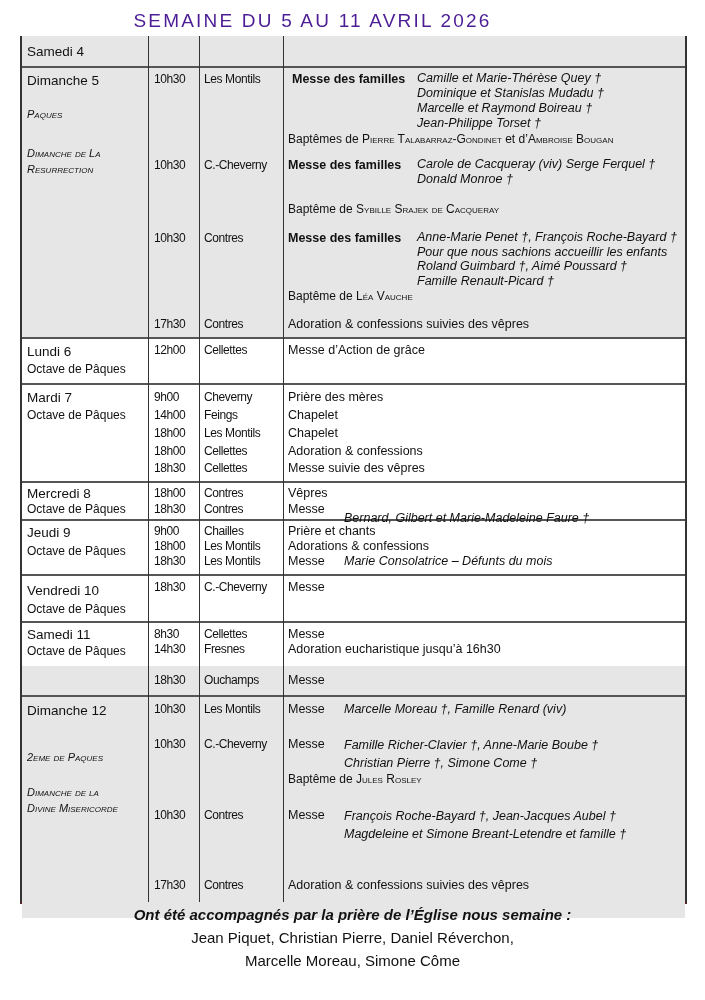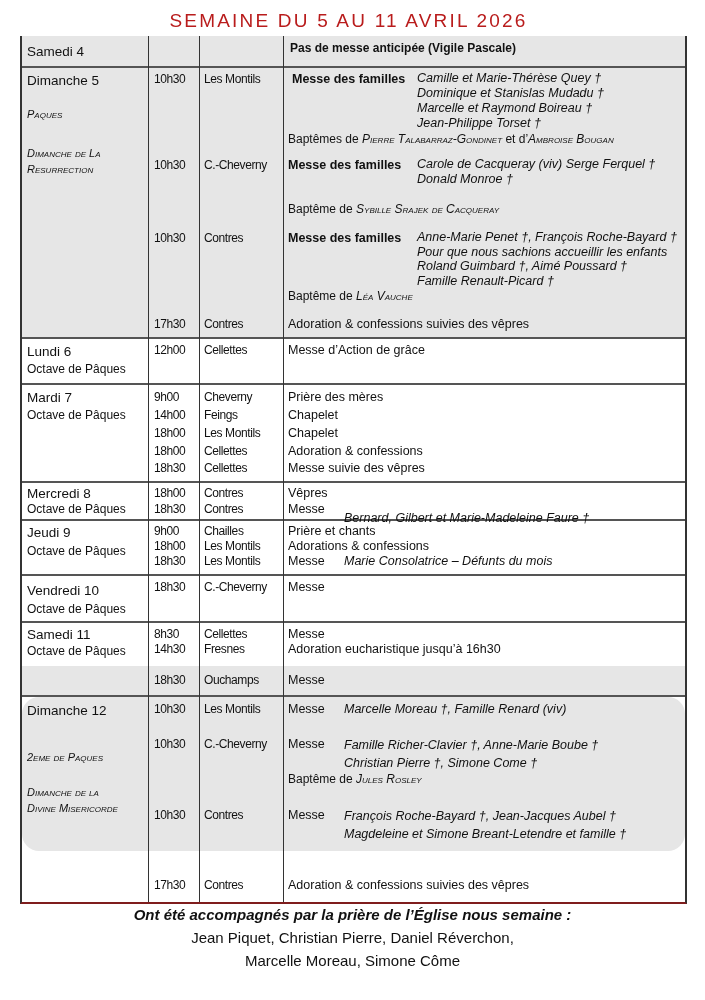--- a/index.html
+++ b/index.html
@@ -1,50 +1,49 @@
 <!DOCTYPE html>
 <html><head>
 <meta charset="utf-8">
 <style>
   html, body { margin:0; padding:0; background:#ffffff; }
   body { width:705px; height:1000px; position:relative; overflow:hidden;
          font-family:"Liberation Sans", sans-serif; color:#111; }
   .title { position:absolute; top:10px; left:0; width:625px; text-align:center;
-           font-size:19px; letter-spacing:2.2px; color:#b91c1c;padding-left:36px; }
+           font-size:19px; letter-spacing:2.2px; color:#4c1d95; }
   .tbl { position:absolute; left:20px; top:36px; width:663px; height:866px;
          border-left:2px solid #333; border-right:2px solid #333; border-bottom:2px solid #7f1d1d; }
   .tbl-topline { position:absolute; left:20px; top:36px; width:128px; height:0; border-top:1px solid #666; }
   .row { position:absolute; left:0; width:663px; }
   .row.grey { background:#e6e6e6; }
   .row.sep { border-bottom:2px solid #555; }
   .vline { position:absolute; width:0; border-left:1px solid #333; }
   .cell { position:absolute; font-size:12.5px; line-height:17.5px; white-space:nowrap; }
   .day { font-size:13.5px; }
   .sub { font-size:12px; }
   .feast { font-size:11px; font-style:italic; font-variant:small-caps; line-height:15px; }
   .time, .place { font-size:12px; letter-spacing:-0.4px; }
   .act b, .bold { font-weight:bold; }
   .it { font-style:italic; }
-  .sc { font-variant:small-caps; font-style:italic; }
+  .sc { font-variant:small-caps; }
   .footer { position:absolute; left:0; width:705px; text-align:center; }
   .f1 { top:906px; font-size:15px; font-weight:bold; font-style:italic; }
   .f2 { top:929px; font-size:15px; }
   .f3 { top:952px; font-size:15px; }
 </style>
 </head>
 <body>
 
 <div class="title">SEMAINE DU 5 AU 11 AVRIL 2026</div>
 
 <div class="tbl-topline"></div>
 <div class="tbl">
 
   <div class="row grey sep" style="top:0;height:30px;">
     <div class="cell day" style="left:5px;top:7px;">Samedi 4</div>
-    <div class="cell bold" style="left:268px;top:4px;font-size:12px;">Pas de messe anticipée (Vigile Pascale)</div>
   </div>
 
   <div class="row grey sep" style="top:32px;height:269px;">
     <div class="cell day" style="left:5px;top:4px;">Dimanche 5</div>
     <div class="cell feast" style="left:5px;top:39px;">Paques</div>
     <div class="cell feast" style="left:5px;top:78px;">Dimanche de La</div>
     <div class="cell feast" style="left:5px;top:94px;">Resurrection</div>
 
     <div class="cell time" style="left:132px;top:3px;">10h30</div>
     <div class="cell place" style="left:182px;top:3px;">Les Montils</div>
@@ -154,21 +153,21 @@
     <div class="cell time" style="left:132px;top:18px;">14h30</div>
     <div class="cell place" style="left:182px;top:18px;">Fresnes</div>
     <div class="cell" style="left:266px;top:18px;">Adoration eucharistique jusqu’à 16h30</div>
   </div>
   <div class="row grey sep" style="top:630px;height:29px;">
     <div class="cell time" style="left:132px;top:6px;">18h30</div>
     <div class="cell place" style="left:182px;top:6px;">Ouchamps</div>
     <div class="cell" style="left:266px;top:6px;">Messe</div>
   </div>
 
-  <div class="row grey" style="top:661px;height:154px;border-radius:17px;">
+  <div class="row grey" style="top:661px;height:221px;">
     <div class="cell day" style="left:5px;top:5px;">Dimanche 12</div>
     <div class="cell feast" style="left:5px;top:53px;">2eme de Paques</div>
     <div class="cell feast" style="left:5px;top:88px;">Dimanche de la</div>
     <div class="cell feast" style="left:5px;top:104px;">Divine Misericorde</div>
 
     <div class="cell time" style="left:132px;top:4px;">10h30</div>
     <div class="cell place" style="left:182px;top:4px;">Les Montils</div>
     <div class="cell" style="left:266px;top:4px;">Messe</div>
     <div class="cell it" style="left:322px;top:4px;">Marcelle Moreau †, Famille Renard (viv)</div>
 

